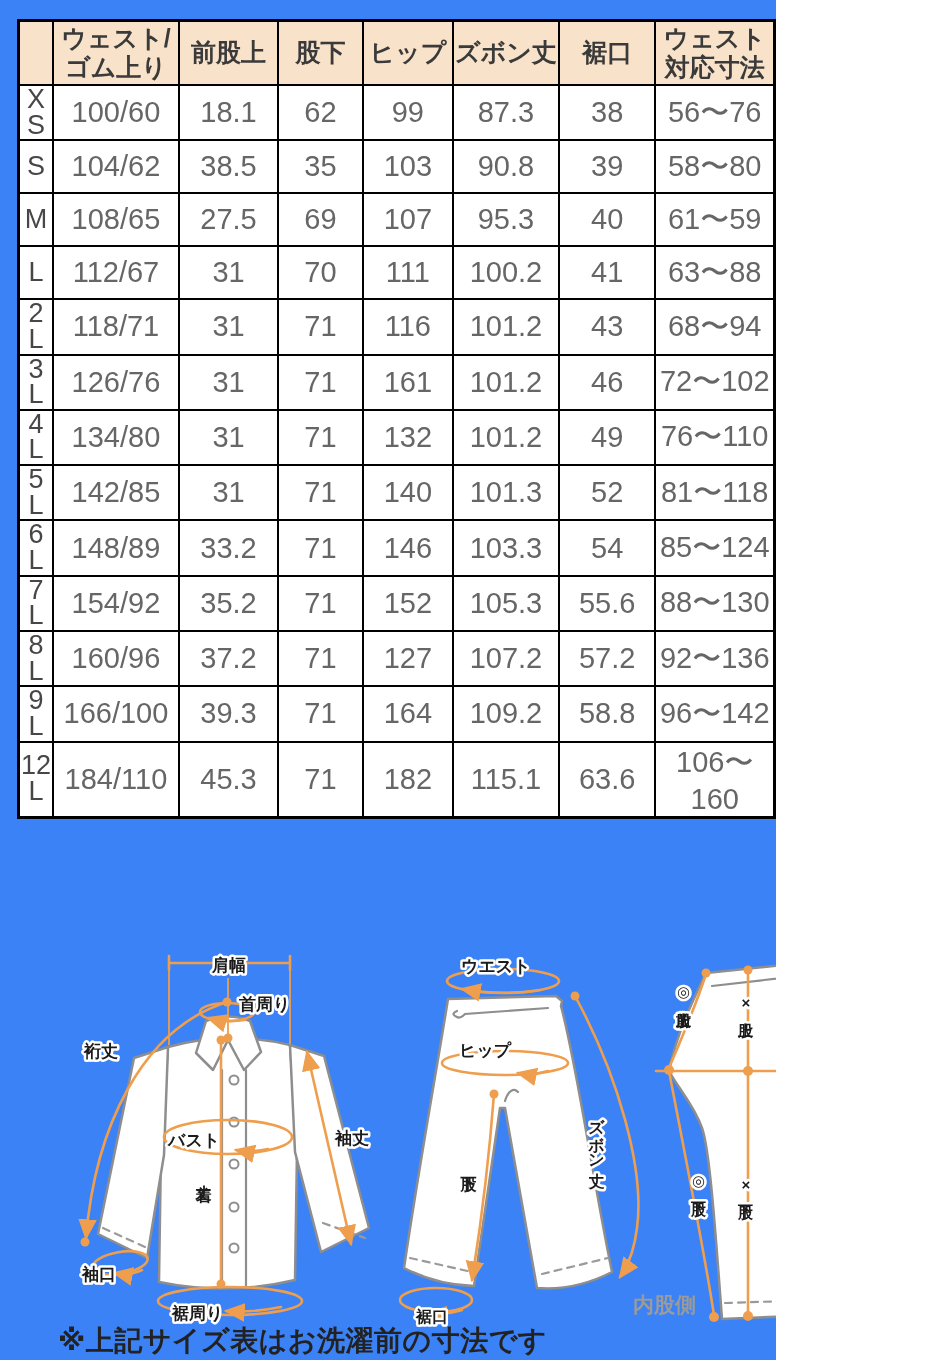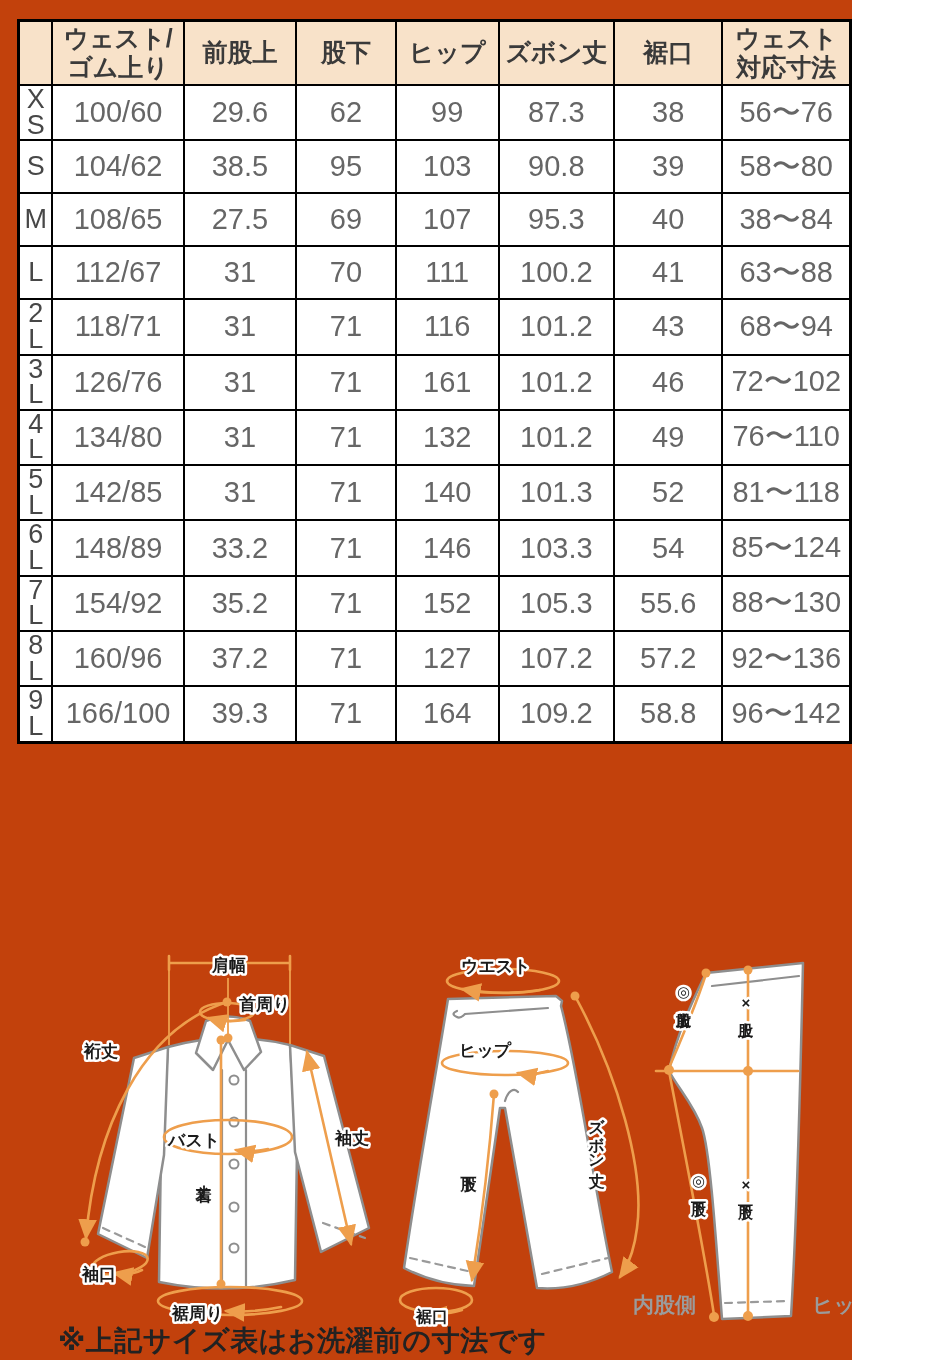--- a/index.html
+++ b/index.html
@@ -1,17 +1,17 @@
 <!DOCTYPE html>
 <html><head>
 <meta charset="utf-8">
 <style>
   html,body{margin:0;padding:0;background:#fff;}
   .page{
-    position:relative;width:852px;height:1360px;background:#c2410c;overflow:hidden;
+    position:relative;width:776px;height:1360px;background:#3b82f6;overflow:hidden;
     font-family:"Liberation Sans","DejaVu Sans",sans-serif;
   }
   
   table.size-table{
     position:absolute;left:17px;top:19px;
     border-collapse:collapse;table-layout:fixed;
     border:3px solid #000;
   }
   .size-table th,.size-table td{
     border:2px solid #000;text-align:center;vertical-align:middle;
@@ -81,46 +81,46 @@
         <th>裾口</th>
         <th>ウェスト
 対応寸法</th>
       </tr>
     </thead>
     <tbody id="size-table-body">
         <tr>
           <th>X
 S</th>
           <td>100/60</td>
-          <td>29.6</td>
+          <td>18.1</td>
           <td>62</td>
           <td>99</td>
           <td>87.3</td>
           <td>38</td>
           <td>56〜76</td>
         </tr>
         <tr>
           <th>S</th>
           <td>104/62</td>
           <td>38.5</td>
-          <td>95</td>
+          <td>35</td>
           <td>103</td>
           <td>90.8</td>
           <td>39</td>
           <td>58〜80</td>
         </tr>
         <tr>
           <th>M</th>
           <td>108/65</td>
           <td>27.5</td>
           <td>69</td>
           <td>107</td>
           <td>95.3</td>
           <td>40</td>
-          <td>38〜84</td>
+          <td>61〜59</td>
         </tr>
         <tr>
           <th>L</th>
           <td>112/67</td>
           <td>31</td>
           <td>70</td>
           <td>111</td>
           <td>100.2</td>
           <td>41</td>
           <td>63〜88</td>
@@ -205,20 +205,31 @@
         <tr>
           <th>9
 L</th>
           <td>166/100</td>
           <td>39.3</td>
           <td>71</td>
           <td>164</td>
           <td>109.2</td>
           <td>58.8</td>
           <td>96〜142</td>
+        </tr>
+        <tr>
+          <th>12
+L</th>
+          <td>184/110</td>
+          <td>45.3</td>
+          <td>71</td>
+          <td>182</td>
+          <td>115.1</td>
+          <td>63.6</td>
+          <td>106〜160</td>
         </tr>
       </tbody>
   </table>
 
   <svg class="diagrams" width="940" height="395" viewBox="0 940 940 395">
     <defs>
       <marker id="arw" viewBox="0 0 10 10" refX="8" refY="5" markerWidth="9" markerHeight="9" orient="auto-start-reverse">
         <path d="M0,1 L9,5 L0,9 Z" fill="#EE9E4C"></path>
       </marker>
     </defs>

